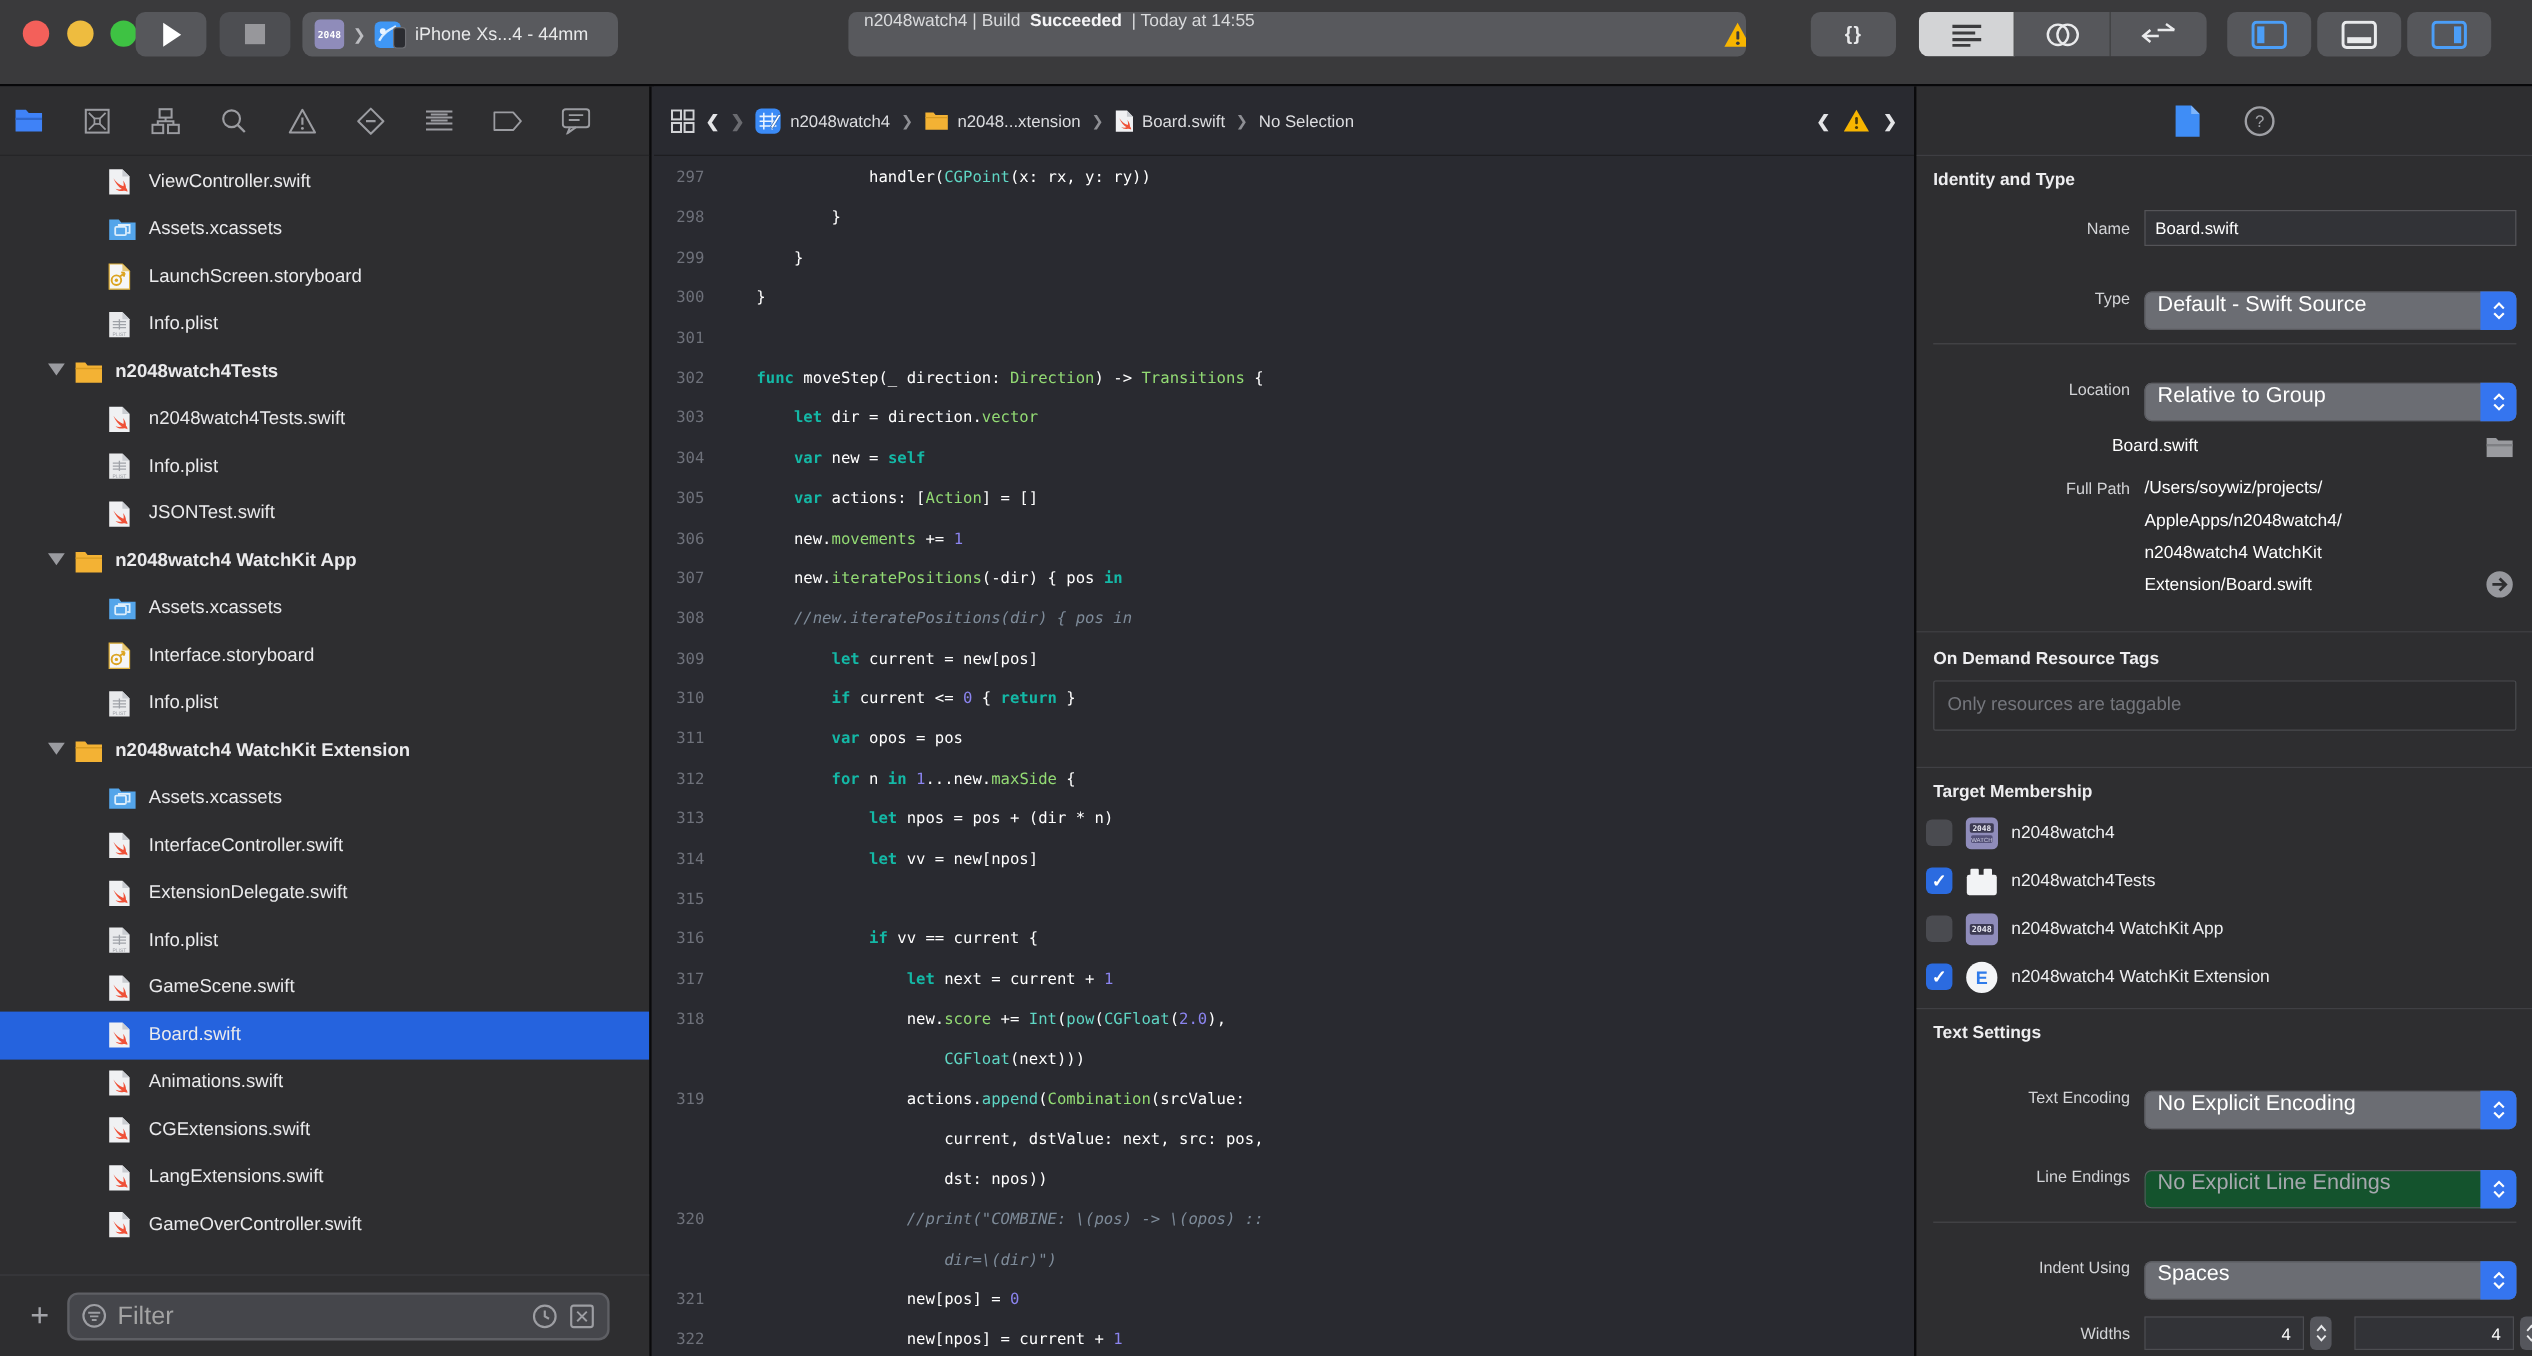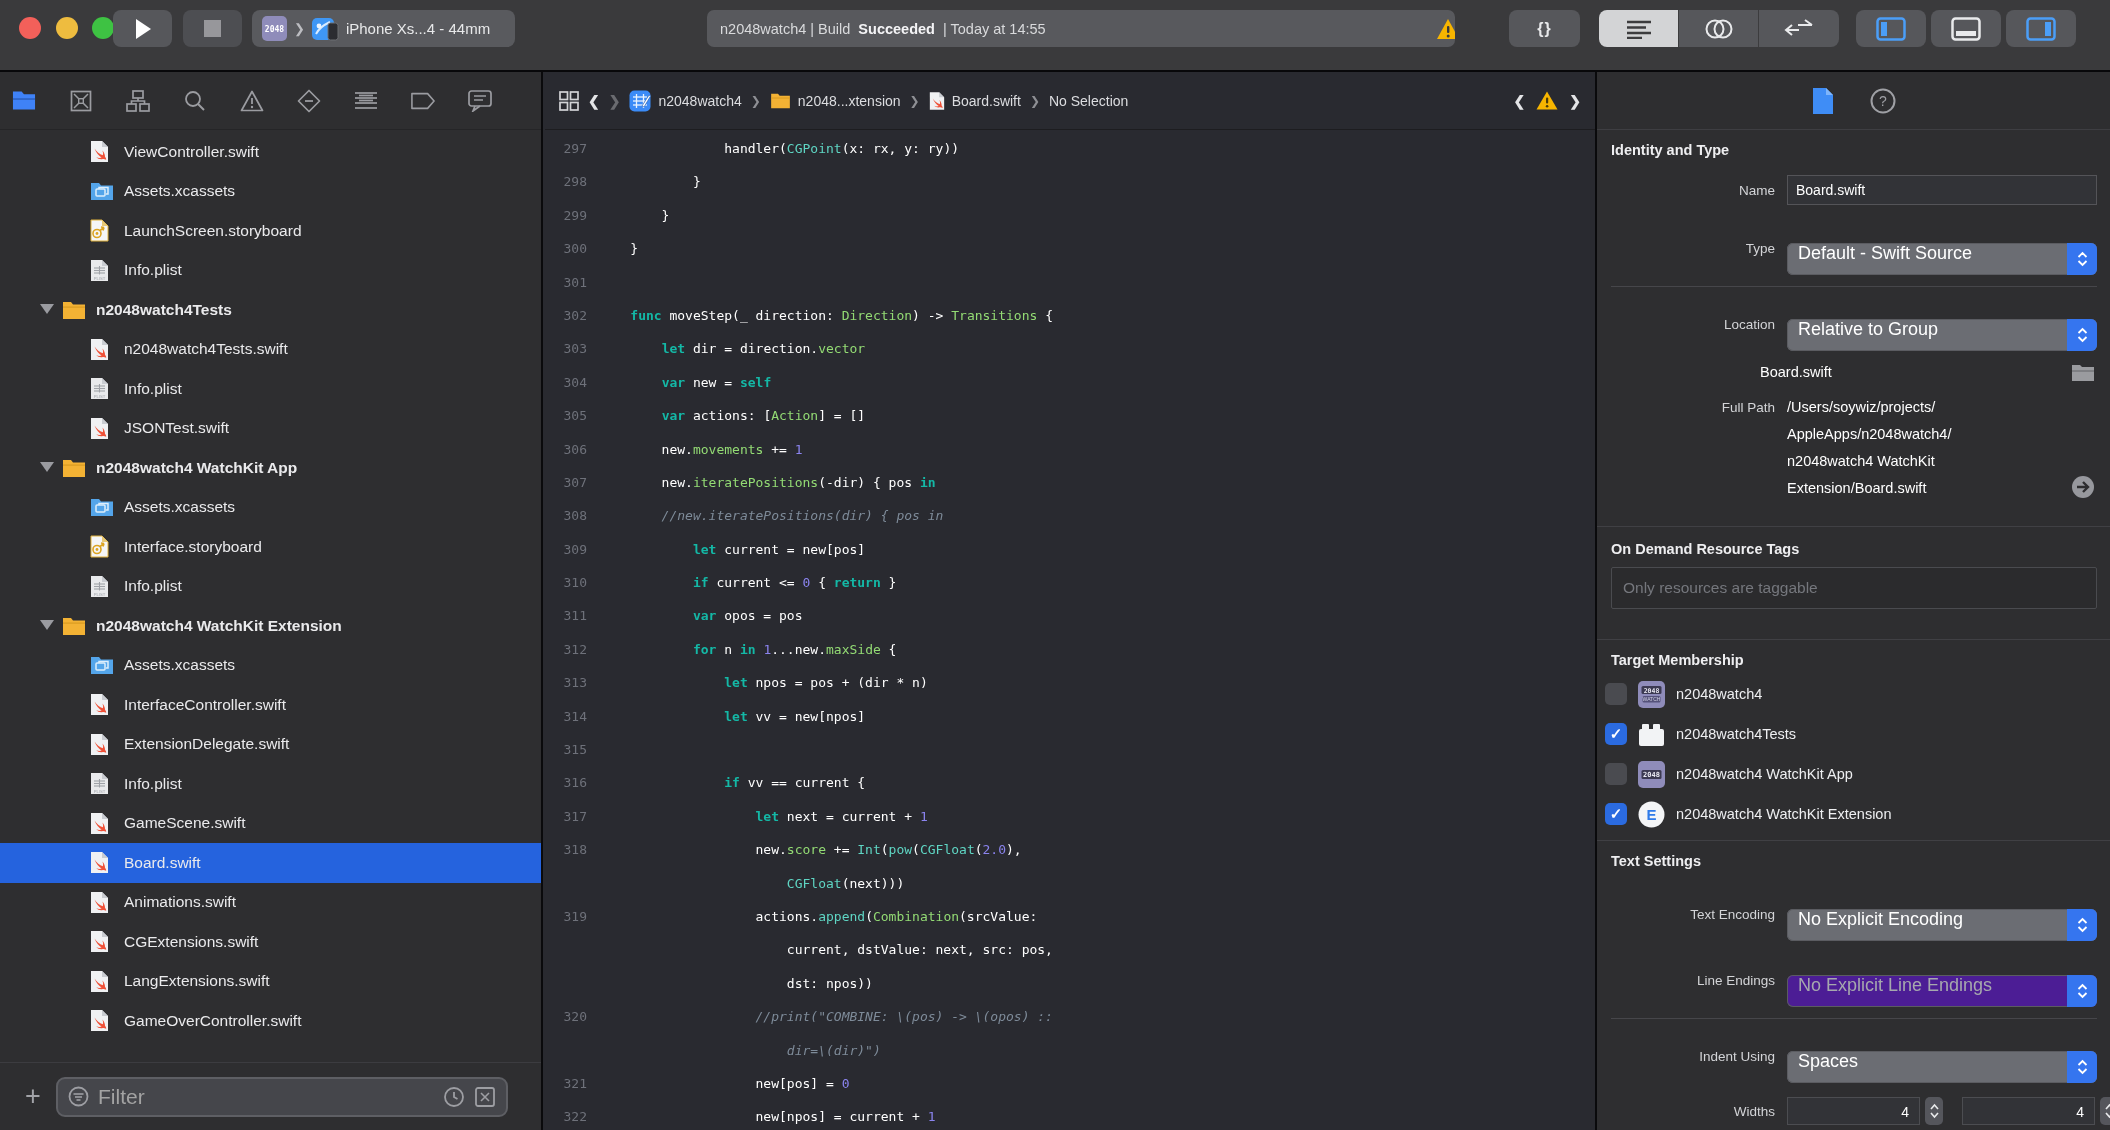--- a/index.html
+++ b/index.html
@@ -7,21 +7,21 @@
         font-family:"Liberation Sans",sans-serif;-webkit-font-smoothing:antialiased;}
   svg{display:block}
   
   #toolbar{position:absolute;left:0;top:0;width:100%;height:72px;background:#3a3a3c;border-bottom:2px solid #08080a;box-sizing:border-box;}
   .tl{position:absolute;top:17px;width:22px;height:22px;border-radius:50%;}
   .tbtn{position:absolute;top:10px;height:37px;border-radius:8px;background:#56575b;display:flex;align-items:center;justify-content:center;}
   #stop-btn{background:#4d4e52;}
   #scheme-pill{position:absolute;top:10px;left:252px;width:263px;height:37px;border-radius:8px;background:#595a5e;display:flex;align-items:center;padding:0 10px;box-sizing:border-box;gap:7px;}
   #scheme-pill .dev{color:#e8e9ea;font-size:15px;white-space:nowrap;}
   .chev{color:#bcbdc1;font-size:13px;}
-  #status-pill{position:absolute;top:10px;left:707px;width:748px;height:37px;border-radius:7px;background:#58595d;display:flex;align-items:center;padding-left:13px;box-sizing:border-box;color:#d9dadc;font-size:14.5px;overflow:hidden;}
+  #status-pill{position:absolute;top:10px;left:707px;width:748px;height:37px;border-radius:7px;background:#58595d;display:flex;padding-left:13px;box-sizing:border-box;color:#d9dadc;font-size:14.5px;overflow:hidden;}
   #status-pill b{color:#f4f4f6;margin:0 4px;}
   #status-warn{position:absolute;right:-5px;top:8px;}
   #braces-btn{left:1509px;width:71px;color:#e8e9eb;font-size:16px;letter-spacing:1px;font-weight:600;}
   #segmented{position:absolute;top:10px;left:1599px;width:240px;height:37px;border-radius:8px;overflow:hidden;display:flex;}
   .seg{width:80px;height:100%;background:#56575b;display:flex;align-items:center;justify-content:center;border-right:1px solid #3c3c3e;box-sizing:border-box;}
   .seg.active{background:#d3d4d6;}
   .panelbtn{position:absolute;top:10px;width:70px;height:37px;border-radius:8px;background:#56575b;display:flex;align-items:center;justify-content:center;}
   
   #navigator{position:absolute;left:0;top:72px;width:543px;bottom:0;background:#2e2e30;border-right:2px solid #0a0a0c;box-sizing:border-box;}
   #editor{position:absolute;left:545px;top:72px;width:1050px;bottom:0;background:#292a30;}
@@ -59,21 +59,21 @@
   .tk-w{color:#ffffff;} .tk-k{color:#14b8a6;font-weight:bold;} .tk-g{color:#93db74;}
   .tk-t{color:#5fd6c4;} .tk-n{color:#8b84ef;} .tk-c{color:#7e8b99;font-style:italic;}
   
   #insp-tabs{border-bottom:1px solid #3e3e42;justify-content:center;gap:36px;}
   .sec-h{font-weight:bold;font-size:14.5px;color:#eeeef0;padding-left:14px;}
   .irow{display:flex;align-items:center;margin-right:13px;padding-left:28px;}
   .ilabel{flex:none;width:150px;text-align:right;color:#d3d4d7;font-size:13.5px;margin-right:12px;}
   .ifield{flex:1;min-width:0;}
   .textfield{height:28px;background:#323337;border:1px solid #545458;color:#fff;font-size:14px;line-height:28px;padding:0 8px;}
   .dropdown{position:relative;height:32px;background:#6b6d73;border-radius:6px;color:#fff;font-size:18px;display:flex;align-items:flex-start;padding-left:11px;box-shadow:inset 0 0 0 1px #5b5c61;margin-top:22px;}
-  .dropdown.disabled{color:#a6a8ae;background:#4c1d95;}
+  .dropdown.disabled{color:#a6a8ae;background:#14532d;}
   .ddcap{position:absolute;right:0;top:0;bottom:0;width:30px;background:#3575ef;border-radius:0 6px 6px 0;display:flex;align-items:center;justify-content:center;}
   .idiv{height:1px;background:#46464a;margin:11px 13px 0 14px;}
   .secdiv{height:1px;background:#404044;}
   .locfile{margin:12px 16px 0 163px;display:flex;align-items:center;color:#fff;font-size:14.5px;}
   .fullpath-lines{color:#fff;font-size:14.5px;line-height:27px;position:relative;padding-right:40px;}
   .odrfield{margin:10px 13px 0 14px;height:40px;border:1px solid #4a4b4f;border-radius:2px;background:#2b2b2d;display:flex;align-items:center;padding:0 11px;color:#75777d;font-size:15.5px;}
   .tmrow{display:flex;align-items:center;height:40px;padding-left:8px;font-size:14.5px;color:#eeeff1;gap:11px;}
   .cb{width:22px;height:22px;border-radius:5px;background:#4a4b50;flex:none;display:flex;align-items:center;justify-content:center;color:#fff;font-size:15px;font-weight:bold;}
   .cb.on{background:#2b6be0;}
   .cb.small{width:20px;height:20px;font-size:13px;}

